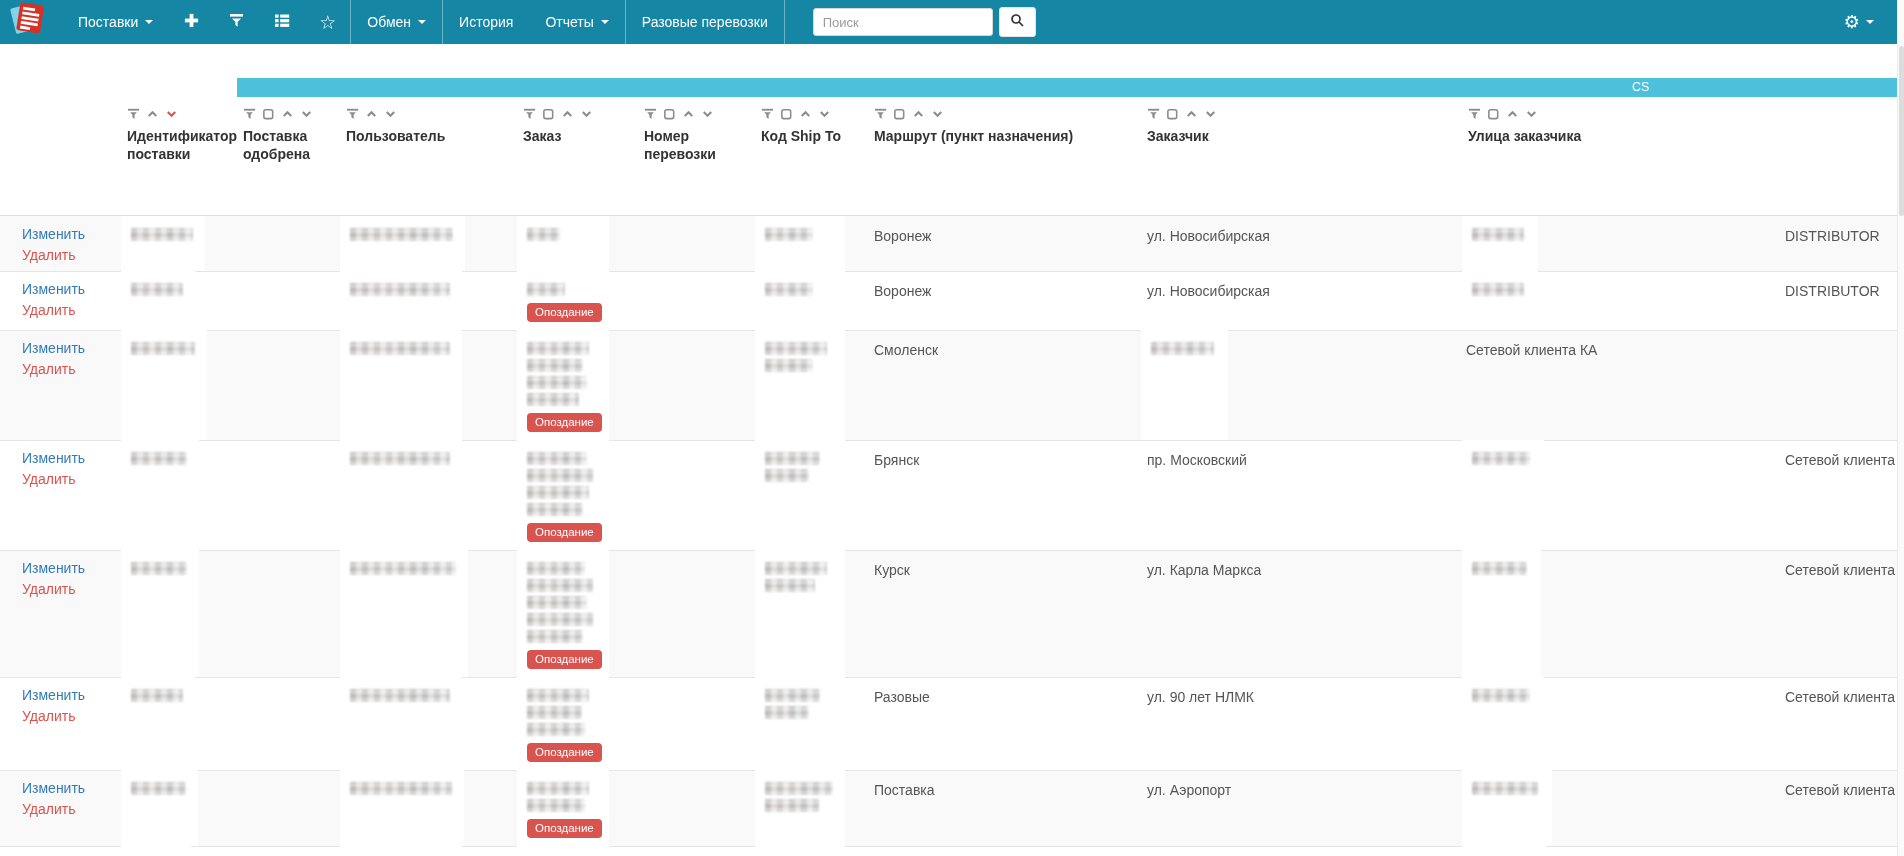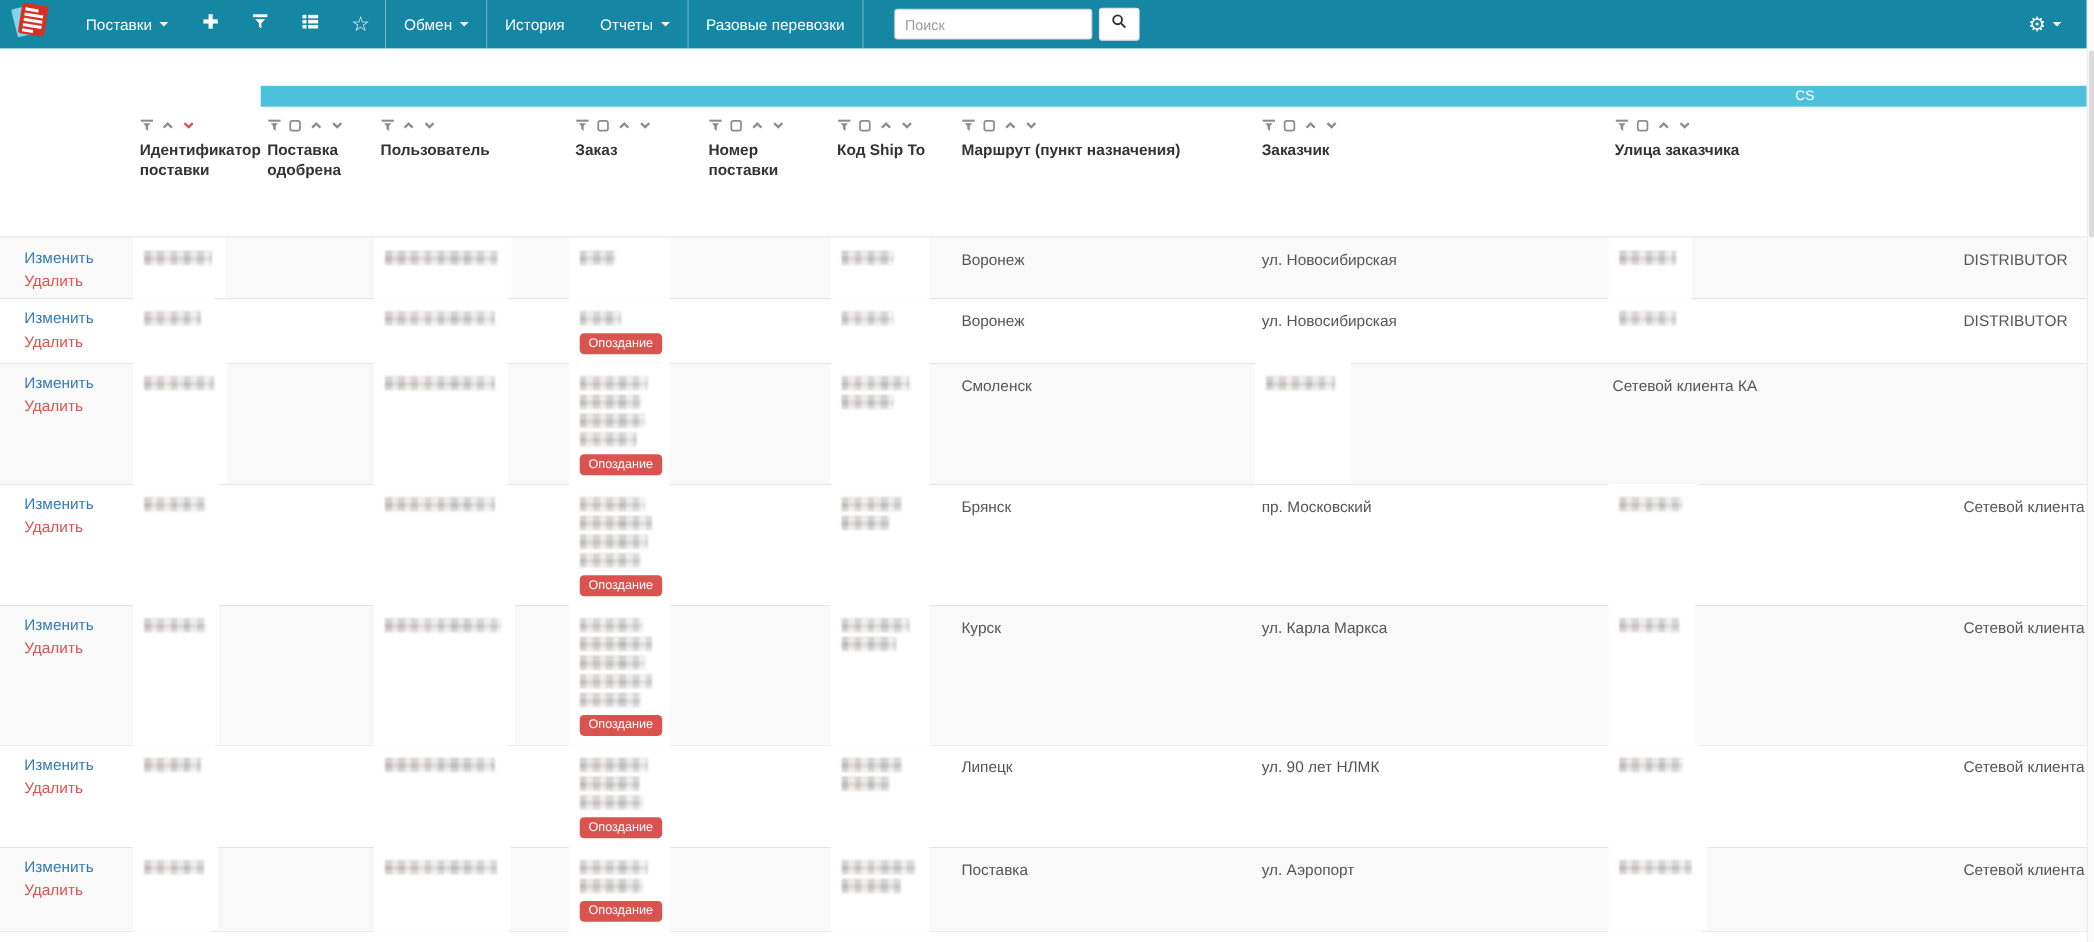--- a/index.html
+++ b/index.html
@@ -291,21 +291,21 @@
           <svg width="13" height="14" viewBox="0 0 14 14" fill="#8c8c8c">
             <path d="M7 3.6 L11.8 8.4 L10.2 10 L7 6.8 L3.8 10 L2.2 8.4 Z"></path>
           </svg>
         </span>
         <span>
           <svg width="13" height="14" viewBox="0 0 14 14" fill="#8c8c8c">
             <path d="M7 10.4 L2.2 5.6 L3.8 4 L7 7.2 L10.2 4 L11.8 5.6 Z"></path>
           </svg>
         </span>
       </div>
-      <div class="th-label">Номер поставки</div>
+      <div class="th-label">Номер перевозки</div>
     </div>
     <div class="th">
       <div class="th-icons">
         <span>
           <svg width="13" height="14" viewBox="0 0 14 14" fill="#8c8c8c">
             <rect x="1" y="1.4" width="12" height="2"></rect>
             <polygon points="3.4,5 10.6,5 8.2,7.7 8.2,12.4 5.8,10.5 5.8,7.7"></polygon>
           </svg>
         </span>
         <span>
@@ -599,21 +599,21 @@
       <div class="td tight">
         <div class="shield" style="width: 92px;"><div class="px" style="width: 62px;"></div><div class="px" style="width: 55px;"></div><div class="px" style="width: 58px;"></div><span class="badge-late">Опоздание</span></div>
       </div>
       <div class="td"></div>
       <div class="td tight">
         <div class="shield" style="width: 90px;">
           <div class="px" style="width: 55px;"></div>
           <div class="px" style="width: 44px;"></div>
         </div>
       </div>
-      <div class="td">Липецк</div>
+      <div class="td">Разовые</div>
       <div class="td">ул. 90 лет НЛМК</div>
       <div class="td tight">
         <div class="shield" style="width: 82px;">
           <div class="px" style="width: 58px;"></div>
         </div>
       </div>
       <div class="td" style="padding-left: 4px; white-space: nowrap;">Сетевой клиента КА</div>
     </div>
     <div class="row grid">
       <div class="actions">

